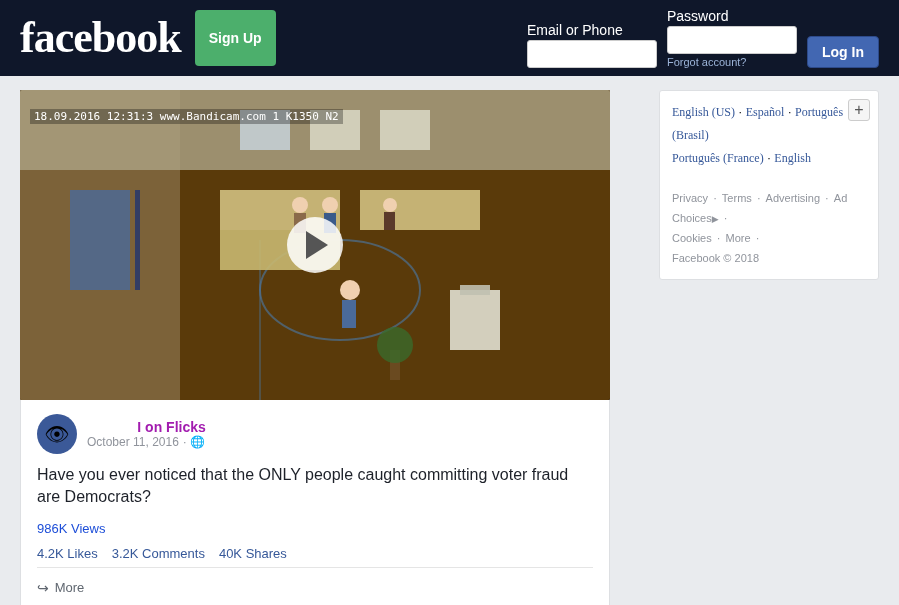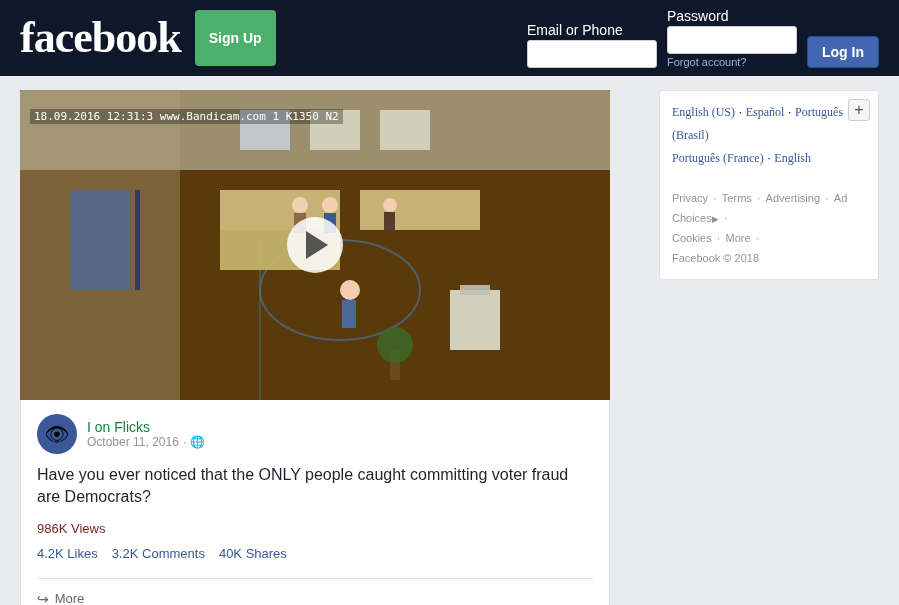--- a/index.html
+++ b/index.html
@@ -176,50 +176,51 @@
       justify-content: center;
       overflow: hidden;
       flex-shrink: 0;
     }
     #avatar-eye {
       font-size: 20px;
     }
     #author-details {}
     #author-name {
       font-size: 14px;
-      font-weight: normal;
-      color: #15803d;
-      cursor: pointer;
+      font-weight: bold;
+      color: #a21caf;
+      cursor: pointer;
+      text-align: right;
     }
     #post-meta {
       font-size: 12px;
       color: #90949c;
       display: flex;
       align-items: center;
       gap: 4px;
       text-align: right;
     }
     #post-content {
       font-size: 16px;
       color: #1d2129;
       margin-bottom: 12px;
       line-height: 1.4;
     }
     #views-count {
       font-size: 13px;
-      color: #7f1d1d;
+      color: #1d4ed8;
       margin-bottom: 10px;
     }
     #engagement-row {
       display: flex;
       gap: 14px;
       font-size: 13px;
       color: #365899;
       margin-bottom: 12px;
-      padding-bottom: 17px;
+      padding-bottom: 6px;
       border-bottom: 1px solid #e5e5e5;
     }
     #share-btn-row {
       display: flex;
       gap: 6px;
       align-items: center;
       font-size: 13px;
       color: #606770;
       cursor: pointer;
     }

